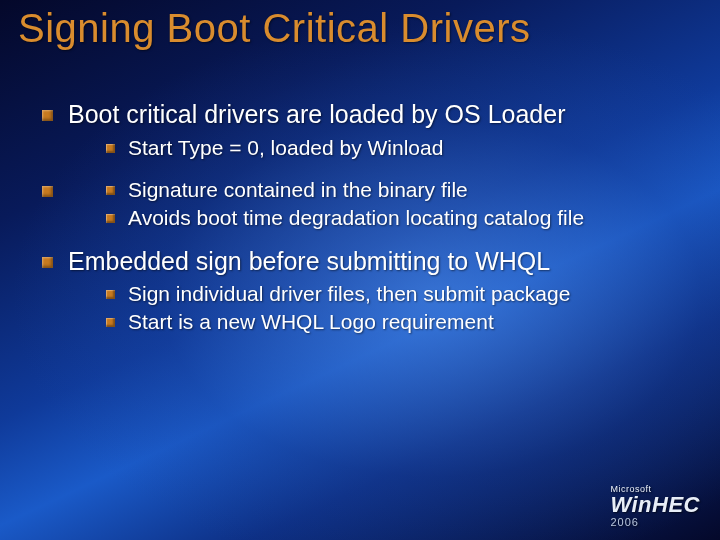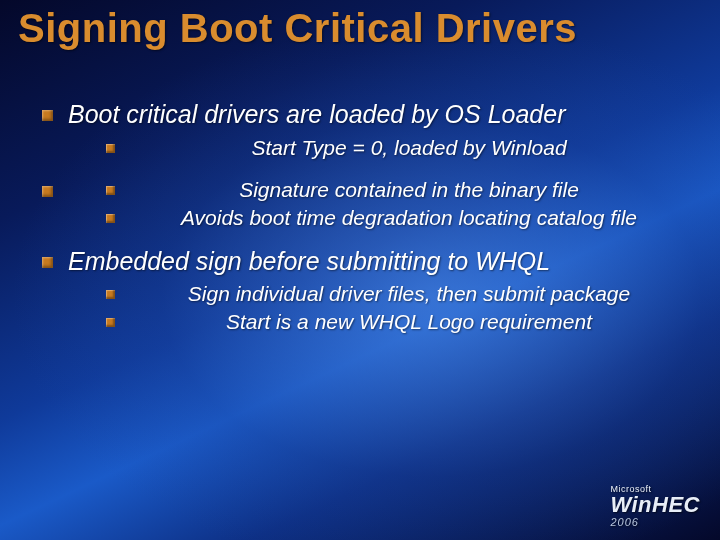--- a/index.html
+++ b/index.html
@@ -18,36 +18,35 @@
       radial-gradient(ellipse 600px 400px at 60% 55%, rgba(80,140,230,0.55) 0%, rgba(30,70,160,0.25) 45%, rgba(5,15,60,0) 70%),
       linear-gradient(155deg, #04082a 0%, #081a5a 25%, #0f3a9a 48%, #1a5ac8 60%, #0d2f84 75%, #04082a 100%);
     color: #ffffff;
   }
   .title {
     position: absolute;
     top: 6px;
     left: 18px;
     right: 18px;
     font-size: 40px;
-    font-weight: bold;
+    font-weight: normal;
     color: #d98c2e;
     text-shadow: 1px 1px 2px rgba(0,0,0,0.5);
     letter-spacing: 0.5px;
   }
   .content {
     position: absolute;
     top: 100px;
     left: 38px;
     right: 30px;
   }
   ul.level1 {
     list-style: none;
     margin: 0;
     padding: 0;
-    font-style: italic;
   }
   ul.level2 {
     list-style: none;
     margin: 4px 0 14px 0;
     padding-left: 36px;
   }
   li.l1 {
     position: relative;
     font-size: 25px;
     line-height: 1.18;
@@ -64,21 +63,20 @@
     height: 11px;
     background: #c77a20;
     box-shadow: inset -2px -2px 3px rgba(0,0,0,0.35), inset 1px 1px 2px rgba(255,220,180,0.5);
   }
   li.l2 {
     position: relative;
     font-size: 21px;
     line-height: 1.35;
     padding-left: 24px;
     text-shadow: 1px 1px 2px rgba(0,0,0,0.5);
-    text-align: center;
   }
   li.l2::before {
     content: "";
     position: absolute;
     left: 2px;
     top: 10px;
     width: 9px;
     height: 9px;
     background: #c77a20;
     box-shadow: inset -2px -2px 2px rgba(0,0,0,0.35), inset 1px 1px 1px rgba(255,220,180,0.5);
@@ -100,21 +98,20 @@
     font-size: 22px;
     font-weight: bold;
     font-style: italic;
     letter-spacing: 0.5px;
   }
   .logo-year {
     font-size: 11px;
     color: #b8c6dd;
     margin-top: -2px;
     letter-spacing: 1px;
-    font-style: italic;
   }
 </style>
 </head>
 <body>
 
 <div class="slide">
 
   <div class="title">Signing Boot Critical Drivers</div>
 
   <div class="content">

